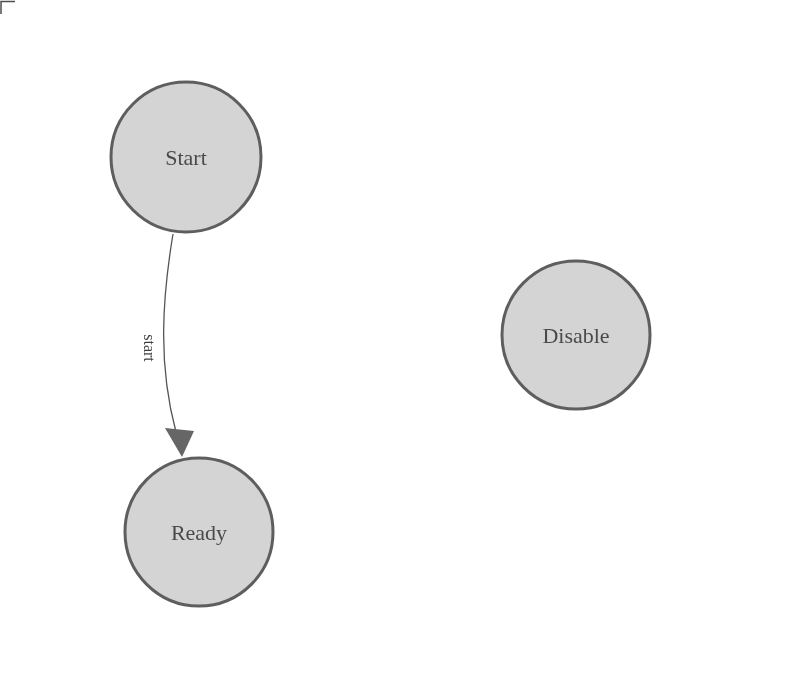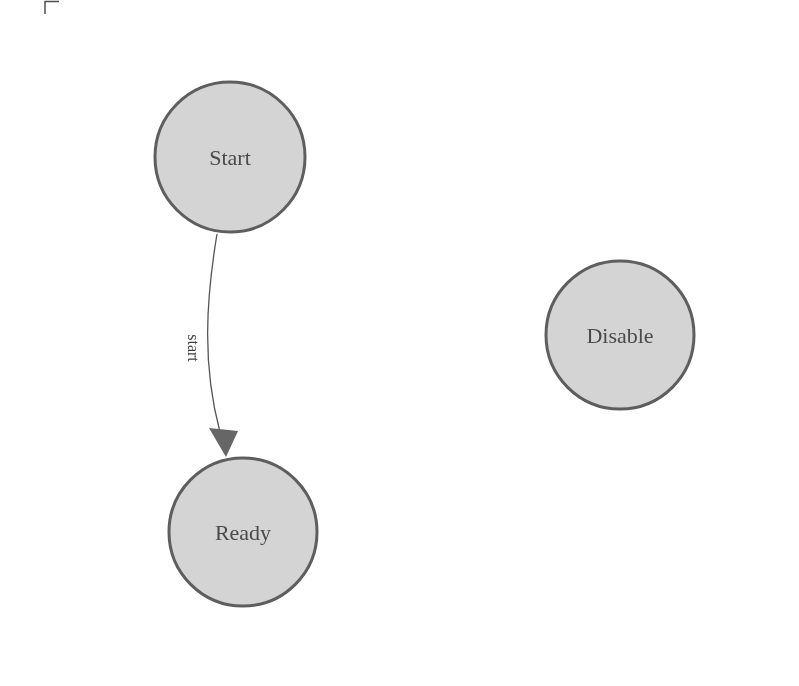--- a/index.html
+++ b/index.html
@@ -8,21 +8,20 @@
     width: 799px;
     height: 686px;
     background: #ffffff;
     overflow: hidden;
     font-family: "Liberation Serif", "DejaVu Serif", serif;
   }
   .canvas-wrap {
     position: relative;
     width: 657px;
     height: 686px;
-    margin-left: 44px;
   }
   svg { display: block; }
   .node-circle {
     stroke-width: 3px;
     cursor: move;
   }
   .node-label {
     font-family: "Liberation Serif", "DejaVu Serif", serif;
     font-size: 22px;
     text-anchor: middle;

